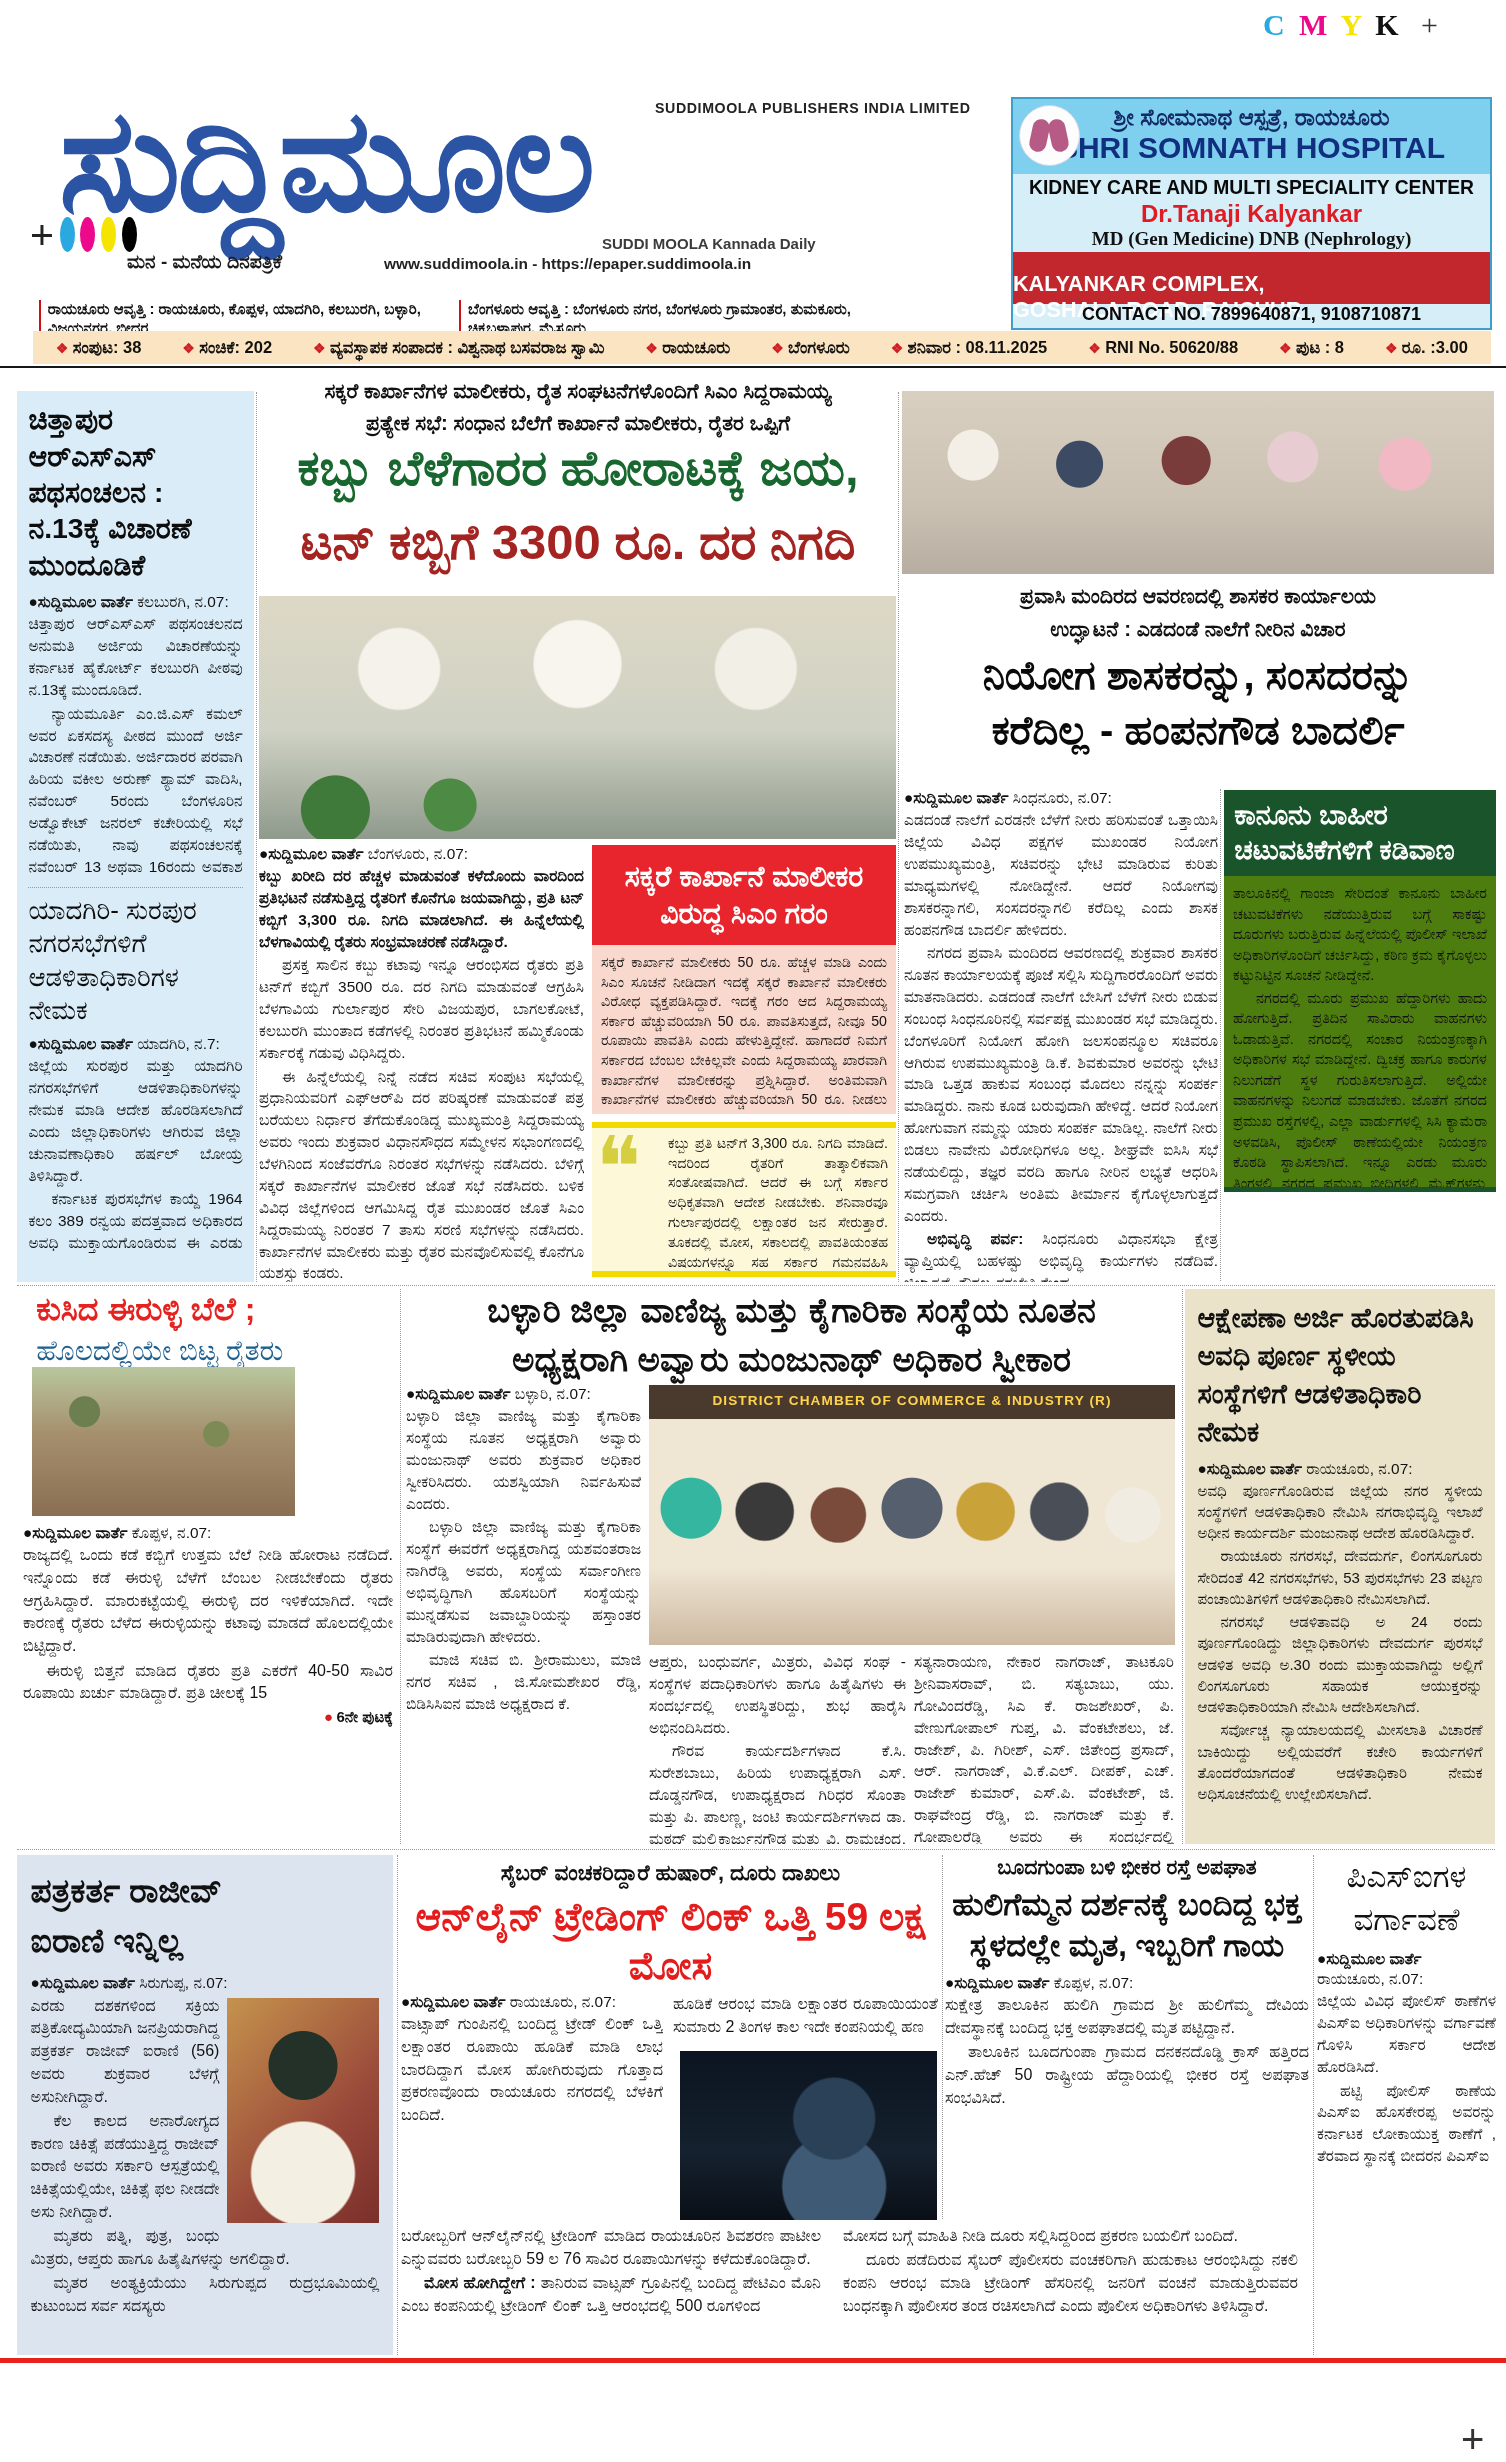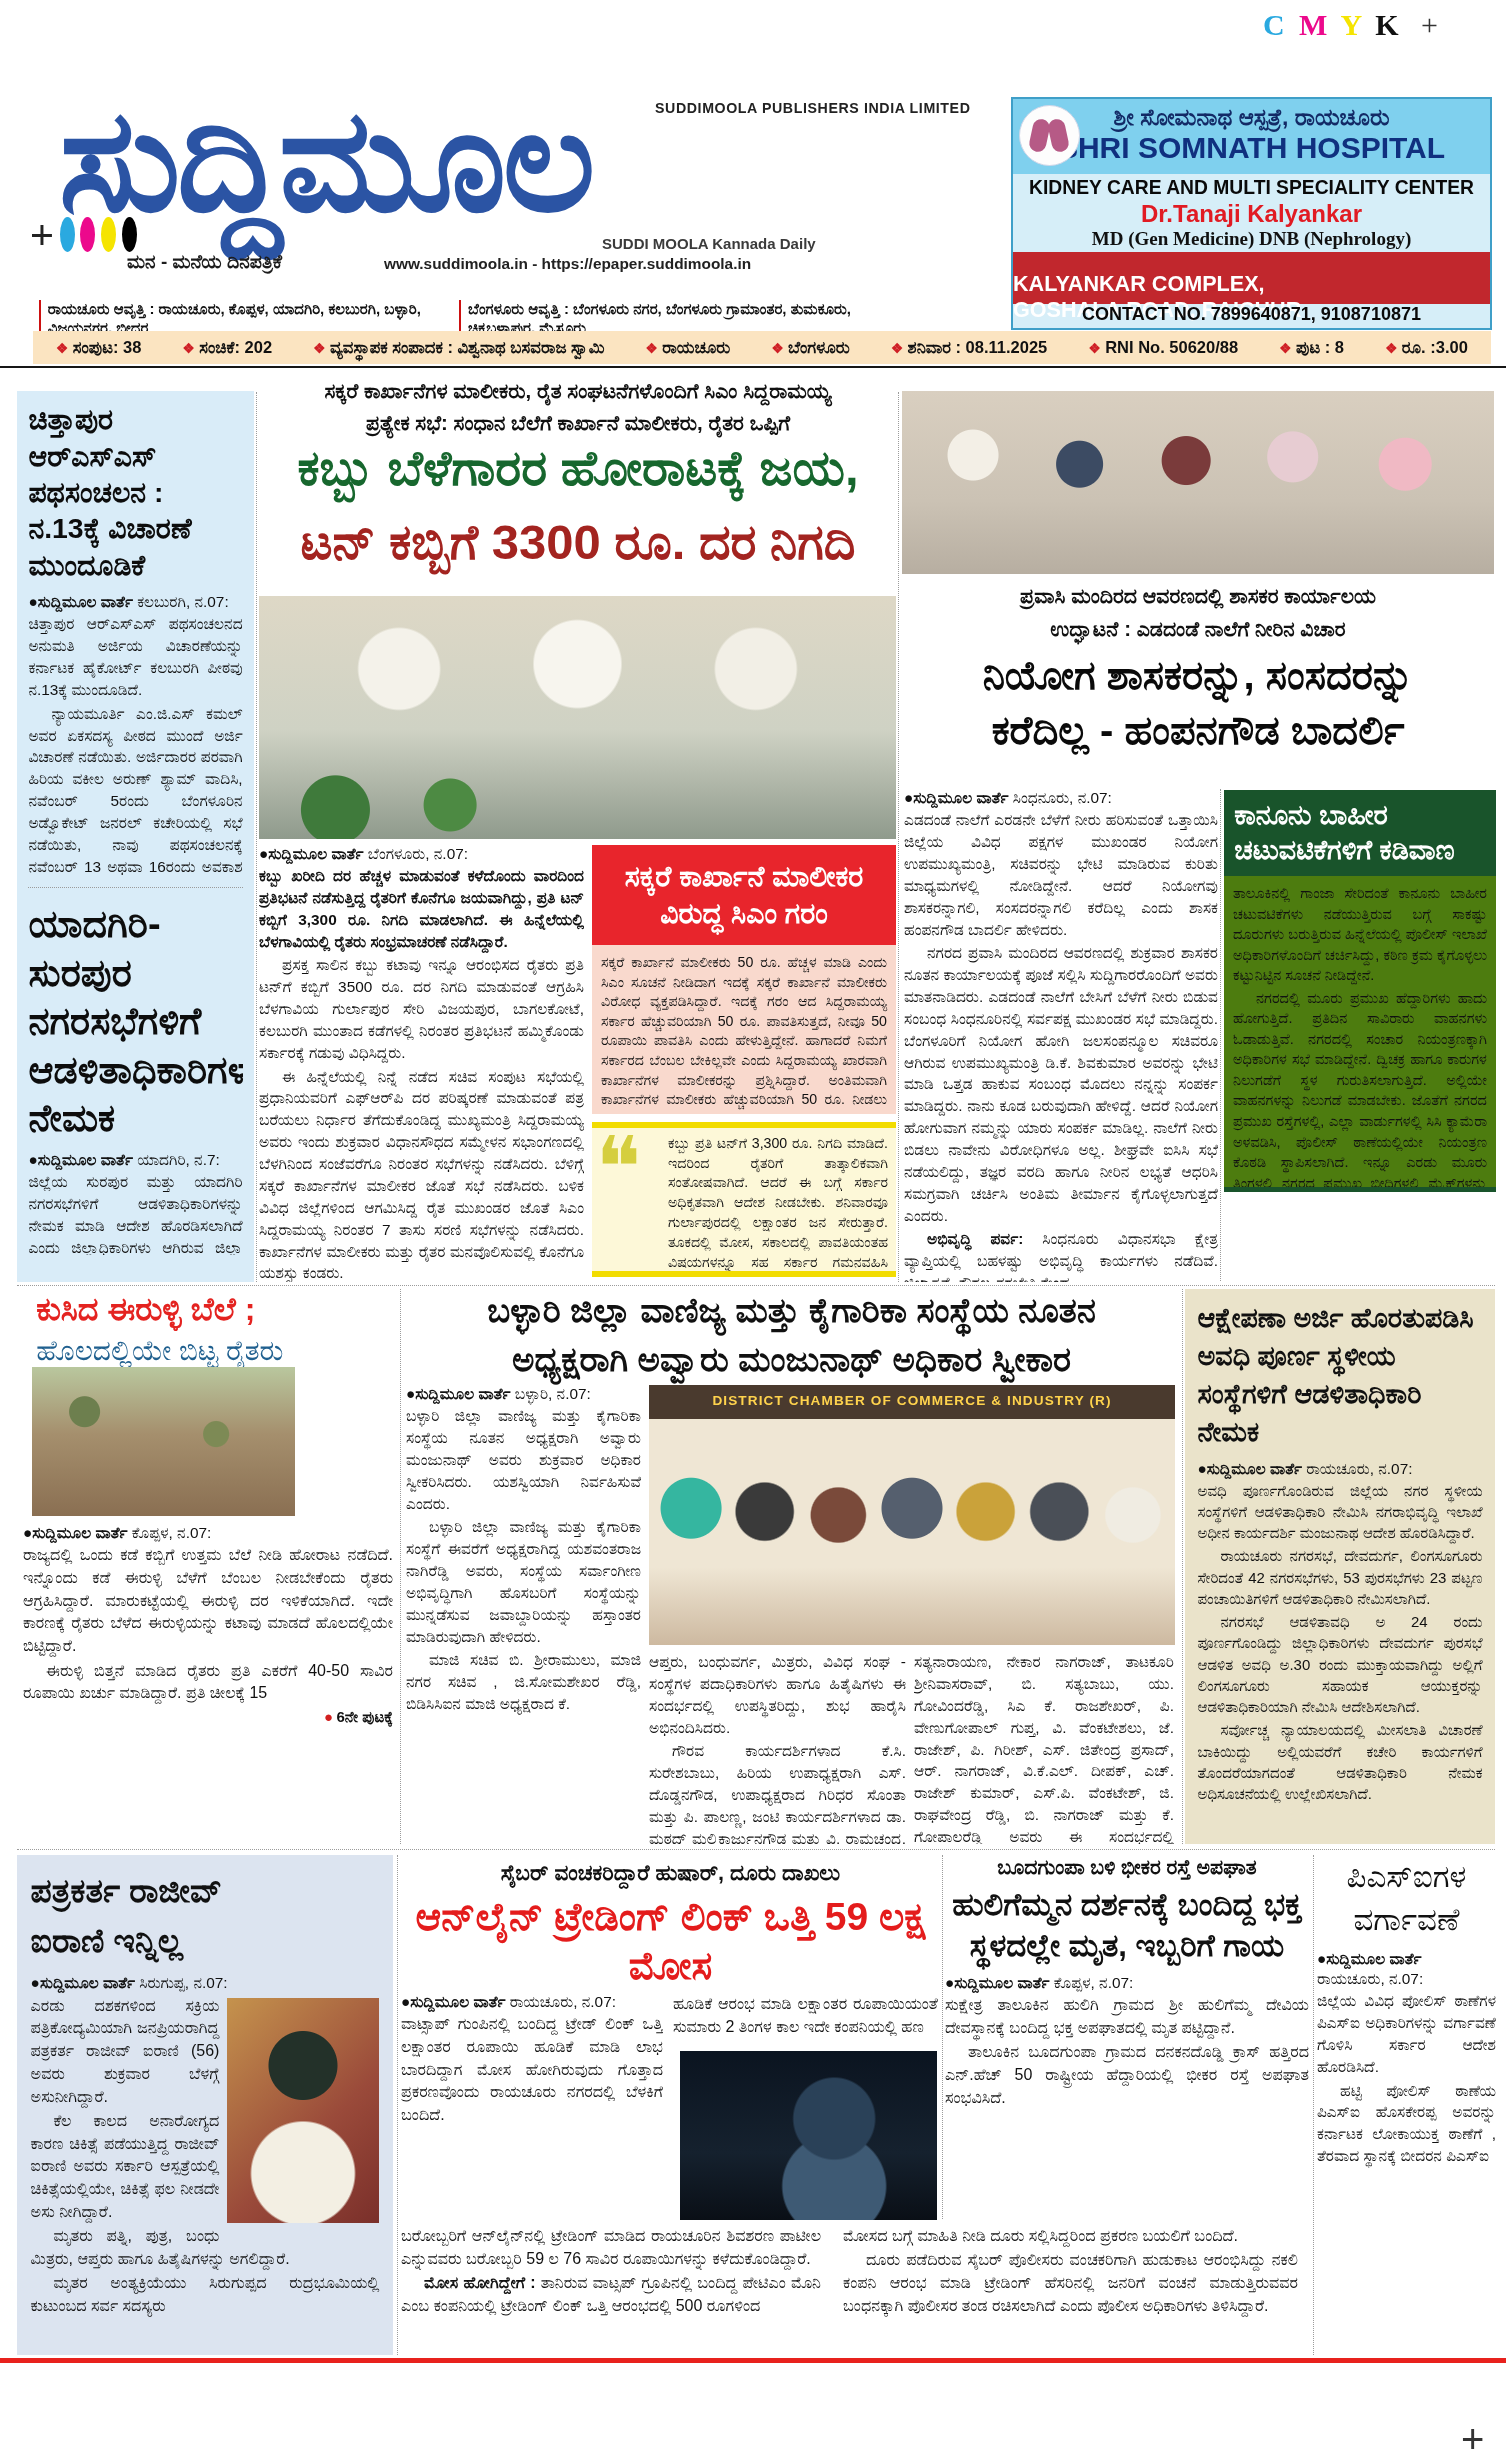--- a/index.html
+++ b/index.html
@@ -46,21 +46,21 @@
   #ad .qual{font-size:19px;font-weight:bold;color:#111;font-family:"Liberation Serif",serif}
   #ad .redband{height:52px;background:#c1272d;color:#fff;text-align:left;font-weight:900;font-size:21.6px;line-height:1.2;padding-top:19px}
   #ad .contact{height:23px;text-align:center;font-weight:900;font-size:18px;color:#0a0a0a}
   #kidney{position:absolute;left:5.7px;top:5.7px;width:61px;height:61px;border-radius:50%;background:#fdfdfd;border:1.1px solid #cfd6e8}
   #kidney:before,#kidney:after{content:"";position:absolute;width:17px;height:33px;border-radius:10.2px;background:#b65a86;top:13.6px}
   #kidney:before{left:11.4px;transform:rotate(12deg)}
   #kidney:after{right:11.4px;transform:rotate(-12deg)}
   
   #a1col{left:17px;top:391px;width:237px;height:891px;background:#d9ecf8;padding:10.2px 11.4px;overflow:hidden}
   .a1-headline{font-size:28.4px;font-weight:900;line-height:1.28;color:#0d0d0d;margin-bottom:10.2px}
-  .a2-headline{font-size:38px;font-weight:700;line-height:1.28;color:#0d0d0d;margin:9px 0 8px}
+  .a2-headline{font-size:26px;font-weight:400;line-height:1.28;color:#0d0d0d;margin:3px 0 8px}
   #mainblk-kicker{left:260px;top:375px;width:636px;text-align:center;font-size:20.5px;font-weight:900;line-height:1.55}
   #main-h-green{left:260px;top:439px;width:636px;text-align:center;font-size:49px;font-weight:900;color:#17672e;line-height:1.2}
   #main-h-red{left:260px;top:513px;width:636px;text-align:center;font-size:49px;font-weight:900;color:#a32420;line-height:1.2}
   #main-photo{left:259px;top:596px;width:637px;height:243px;background:
      radial-gradient(circle at 12% 88%, #3f7a3b 0 34px, transparent 35px),
      radial-gradient(circle at 30% 86%, #4d8a43 0 26px, transparent 27px),
      radial-gradient(circle at 22% 30%, #f4f2ea 0 40px, transparent 42px),
      radial-gradient(circle at 50% 28%, #f7f5ee 0 43px, transparent 45px),
      radial-gradient(circle at 78% 30%, #f2efe6 0 40px, transparent 42px),
      linear-gradient(180deg,#ded8c6 0%,#cfd2c4 55%,#8f9a8c 100%)}

